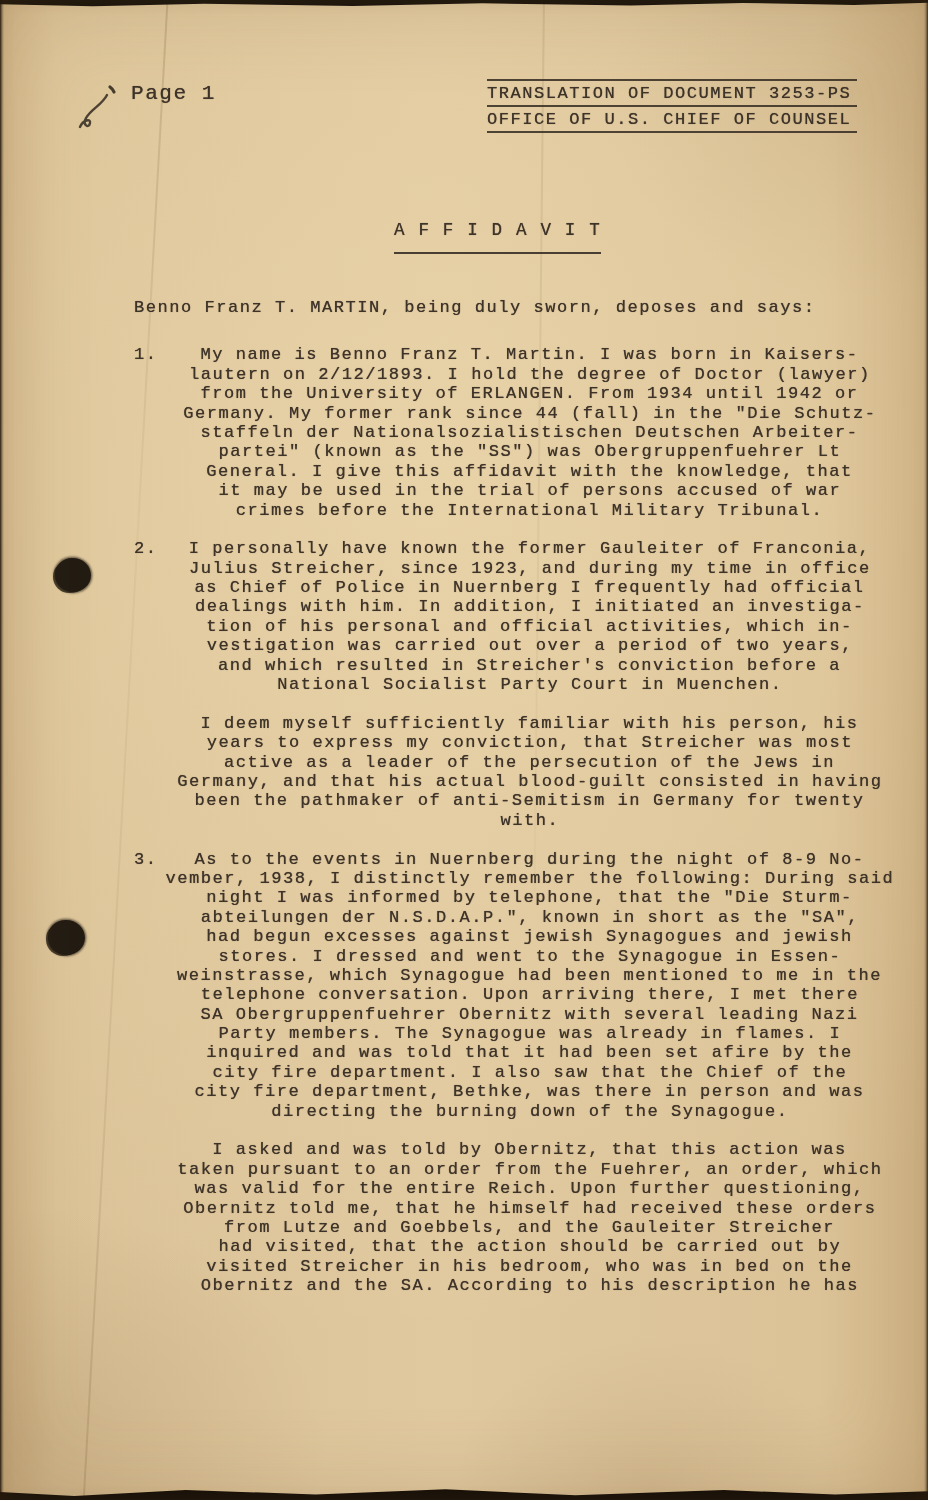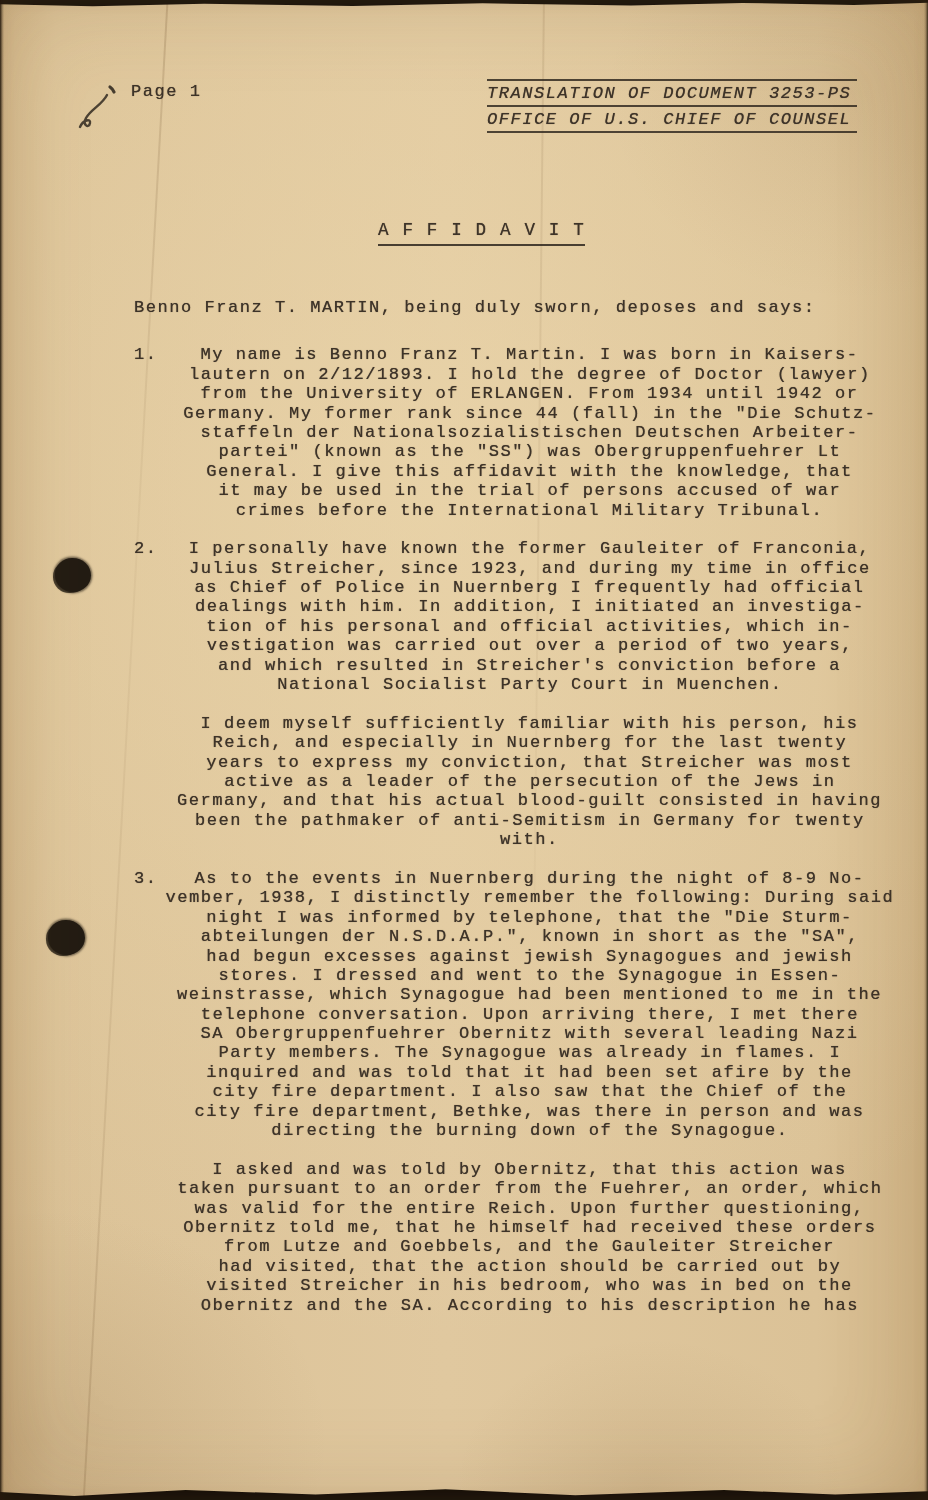--- a/index.html
+++ b/index.html
@@ -37,37 +37,36 @@
   .crease-a{top:-8px;left:167px;width:2px;height:1520px;transform:rotate(3.2deg);transform-origin:top center;
     background:linear-gradient(180deg,rgba(110,80,45,0.22),rgba(110,80,45,0.05) 35%,rgba(110,80,45,0.10) 70%,rgba(110,80,45,0.20));}
   .crease-b{top:-8px;left:543px;width:1.5px;height:900px;transform:rotate(0.6deg);transform-origin:top center;
     background:linear-gradient(180deg,rgba(110,80,45,0.14),rgba(110,80,45,0.03));}
 
   
   .typed{
     text-shadow:0 0 0.8px rgba(58,48,38,0.70), 0.3px 0.4px 0 rgba(58,48,38,0.30);
   }
 
-  .page-label{position:absolute;left:131px;top:82px;font-size:17px;letter-spacing:1.55px;white-space:pre;}
+  .page-label{position:absolute;left:131px;top:82px;font-size:21px;letter-spacing:1.55px;white-space:pre;}
 
   .stamp{
     position:absolute;left:487px;top:79px;width:370px;
     border-top:2px solid rgba(50,42,33,0.85);
     font-size:17px;letter-spacing:1.55px;
   }
   .stamp-line{
     line-height:23px;padding-top:1px;white-space:pre;
     border-bottom:2px solid rgba(50,42,33,0.85);
-    font-style:italic;
   }
 
   .title{
-    position:absolute;left:378px;top:220px;
+    position:absolute;left:394px;top:220px;
     font-size:17.5px;letter-spacing:1.7px;white-space:pre;
-    padding-bottom:4px;border-bottom:2.5px solid rgba(50,42,33,0.88);
+    padding-bottom:12px;border-bottom:2.5px solid rgba(50,42,33,0.88);
   }
 
   .body-text{position:absolute;left:134px;top:298px;width:760px;font-size:17px;letter-spacing:1.55px;}
   .line{white-space:pre;line-height:19.4px;height:19.4px;}
   .line:nth-child(even){transform:translateX(0.4px);}
   .intro{margin-bottom:28px;}
   .para{display:flex;margin-top:19.4px;}
   .para:first-child{margin-top:0;}
   .num{width:31px;flex:none;white-space:pre;line-height:19.4px;}
   .lines{flex:1;text-align:center;}
@@ -129,21 +128,20 @@
             <div class="line">tion of his personal and official activities, which in-</div>
             <div class="line">vestigation was carried out over a period of two years,</div>
             <div class="line">and which resulted in Streicher's conviction before a</div>
             <div class="line">National Socialist Party Court in Muenchen.</div>
           </div>
         </div>
         <div class="para">
           <span class="num"></span>
           <div class="lines">
             <div class="line">I deem myself sufficiently familiar with his person, his</div>
-            <div class="line">Reich, and especially in Nuernberg for the last twenty</div>
             <div class="line">years to express my conviction, that Streicher was most</div>
             <div class="line">active as a leader of the persecution of the Jews in</div>
             <div class="line">Germany, and that his actual blood-guilt consisted in having</div>
             <div class="line">been the pathmaker of anti-Semitism in Germany for twenty</div>
             <div class="line">with.</div>
           </div>
         </div>
         <div class="para">
           <span class="num">3.</span>
           <div class="lines">

